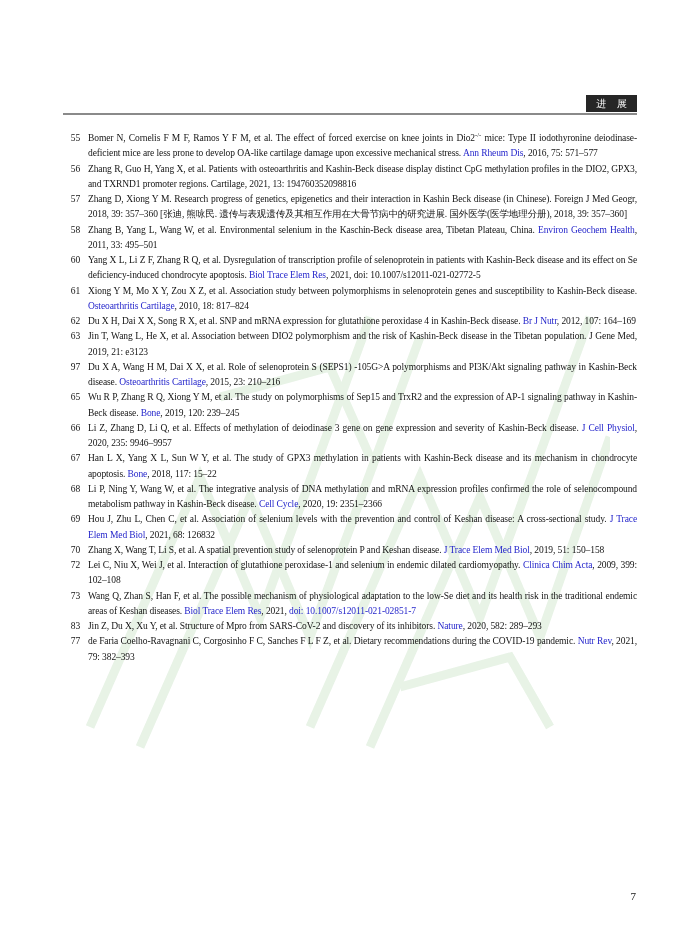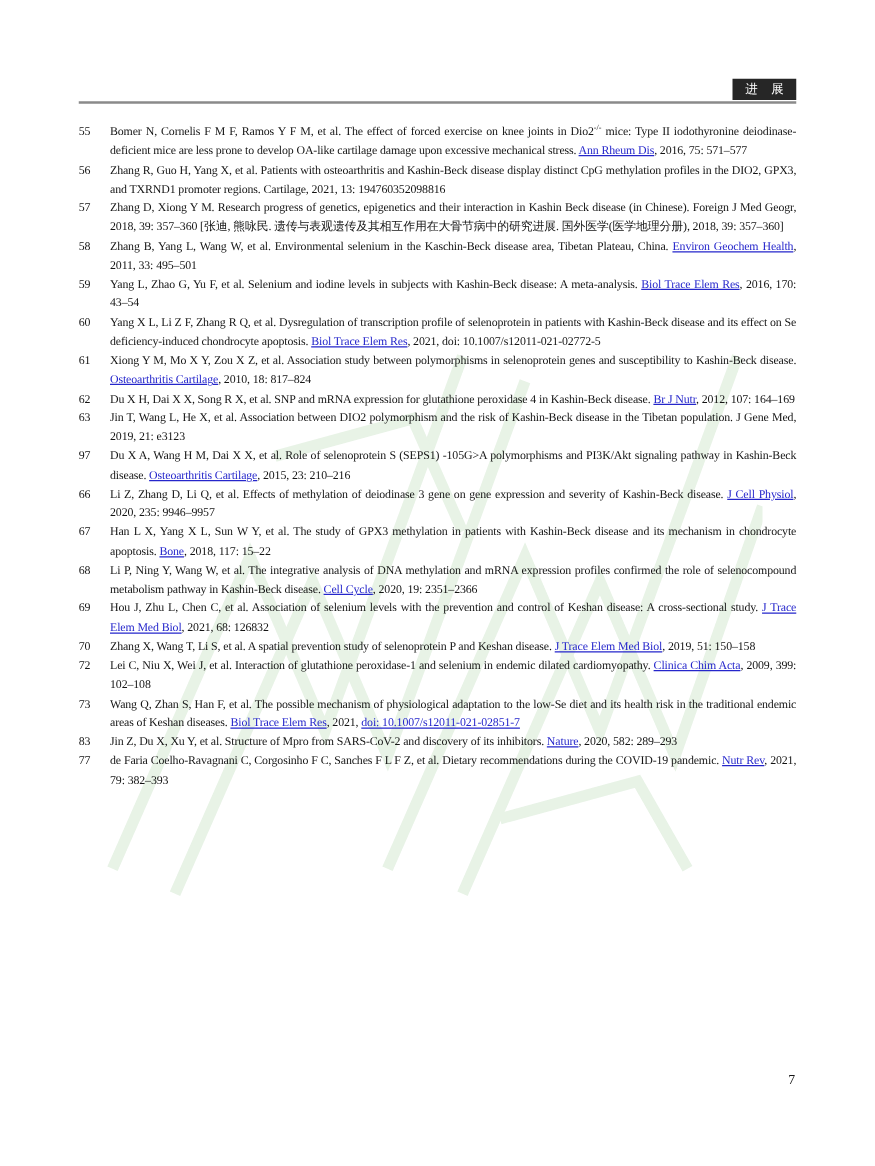--- a/index.html
+++ b/index.html
@@ -11,21 +11,21 @@
   }
   html,body{margin:0;padding:0;}
   body{
     width:700px;height:933px;
     background:#ffffff;
     position:relative;
     overflow:hidden;
     font-family:"Liberation Serif", serif;
     color:var(--text);
   }
-  .page{position:absolute;inset:0;}
+  .page{position:absolute;inset:0;margin-top:32px;}
   
   .header-tag{
     position:absolute;top:63px;right:63px;
     min-width:48px;height:17px;line-height:17px;
     background:var(--tag-bg);
     color:#ffffff;
     font-family:"Liberation Sans", sans-serif;
     font-size:10px;
     letter-spacing:4px;
     text-align:center;
@@ -45,23 +45,23 @@
   .refs{
     position:absolute;top:99px;left:63px;width:574px;
     z-index:1;
   }
   .ref{
     display:flex;
     font-size:9.5px;
     line-height:15.25px;
     letter-spacing:-0.1px;
   }
-  .ref-num{flex:0 0 25px;width:25px;}
+  .ref-num{flex:0 0 25px;width:25px;text-align:center;}
   .ref-text{flex:1;text-align:justify;}
-  .ref-text .link{color:var(--link);text-decoration:underline;}
+  .ref-text .link{color:var(--link);}
   .ref-text sup{font-size:6.5px;line-height:0;letter-spacing:0;}
   
   .page-number{
     position:absolute;top:858px;right:64px;
     font-size:11px;z-index:1;
   }
 </style>
 </head>
 <body>
 
@@ -92,42 +92,42 @@
       </div>
       <div class="ref">
         <div class="ref-num">57</div>
         <div class="ref-text"><span>Zhang D, Xiong Y M. Research progress of genetics, epigenetics and their interaction in Kashin Beck disease (in Chinese). Foreign J Med Geogr, 2018, 39: 357–360 [张迪, 熊咏民. 遗传与表观遗传及其相互作用在大骨节病中的研究进展. 国外医学(医学地理分册), 2018, 39: 357–360]</span></div>
       </div>
       <div class="ref">
         <div class="ref-num">58</div>
         <div class="ref-text"><span>Zhang B, Yang L, Wang W, et al. Environmental selenium in the Kaschin-Beck disease area, Tibetan Plateau, China. </span><span class="link">Environ Geochem Health</span><span>, 2011, 33: 495–501</span></div>
       </div>
       <div class="ref">
-        <div class="ref-num">59</div>
-        <div class="ref-text"><span>Yang L, Zhao G, Yu F, et al. Selenium and iodine levels in subjects with Kashin-Beck disease: A meta-analysis. </span><span class="link">Biol Trace Elem Res</span><span>, 2016, 170: 43–54</span></div>
-      </div>
-      <div class="ref">
         <div class="ref-num">60</div>
         <div class="ref-text"><span>Yang X L, Li Z F, Zhang R Q, et al. Dysregulation of transcription profile of selenoprotein in patients with Kashin-Beck disease and its effect on Se deficiency-induced chondrocyte apoptosis. </span><span class="link">Biol Trace Elem Res</span><span>, 2021, doi: 10.1007/s12011-021-02772-5</span></div>
       </div>
       <div class="ref">
         <div class="ref-num">61</div>
         <div class="ref-text"><span>Xiong Y M, Mo X Y, Zou X Z, et al. Association study between polymorphisms in selenoprotein genes and susceptibility to Kashin-Beck disease. </span><span class="link">Osteoarthritis Cartilage</span><span>, 2010, 18: 817–824</span></div>
       </div>
       <div class="ref">
         <div class="ref-num">62</div>
         <div class="ref-text"><span>Du X H, Dai X X, Song R X, et al. SNP and mRNA expression for glutathione peroxidase 4 in Kashin-Beck disease. </span><span class="link">Br J Nutr</span><span>, 2012, 107: 164–169</span></div>
       </div>
       <div class="ref">
         <div class="ref-num">63</div>
         <div class="ref-text"><span>Jin T, Wang L, He X, et al. Association between DIO2 polymorphism and the risk of Kashin-Beck disease in the Tibetan population. J Gene Med, 2019, 21: e3123</span></div>
       </div>
       <div class="ref">
         <div class="ref-num">97</div>
         <div class="ref-text"><span>Du X A, Wang H M, Dai X X, et al. Role of selenoprotein S (SEPS1) -105G&gt;A polymorphisms and PI3K/Akt signaling pathway in Kashin-Beck disease. </span><span class="link">Osteoarthritis Cartilage</span><span>, 2015, 23: 210–216</span></div>
+      </div>
+      <div class="ref">
+        <div class="ref-num">65</div>
+        <div class="ref-text"><span>Wu R P, Zhang R Q, Xiong Y M, et al. The study on polymorphisms of Sep15 and TrxR2 and the expression of AP-1 signaling pathway in Kashin-Beck disease. </span><span class="link">Bone</span><span>, 2019, 120: 239–245</span></div>
       </div>
       <div class="ref">
         <div class="ref-num">66</div>
         <div class="ref-text"><span>Li Z, Zhang D, Li Q, et al. Effects of methylation of deiodinase 3 gene on gene expression and severity of Kashin-Beck disease. </span><span class="link">J Cell Physiol</span><span>, 2020, 235: 9946–9957</span></div>
       </div>
       <div class="ref">
         <div class="ref-num">67</div>
         <div class="ref-text"><span>Han L X, Yang X L, Sun W Y, et al. The study of GPX3 methylation in patients with Kashin-Beck disease and its mechanism in chondrocyte apoptosis. </span><span class="link">Bone</span><span>, 2018, 117: 15–22</span></div>
       </div>
       <div class="ref">

